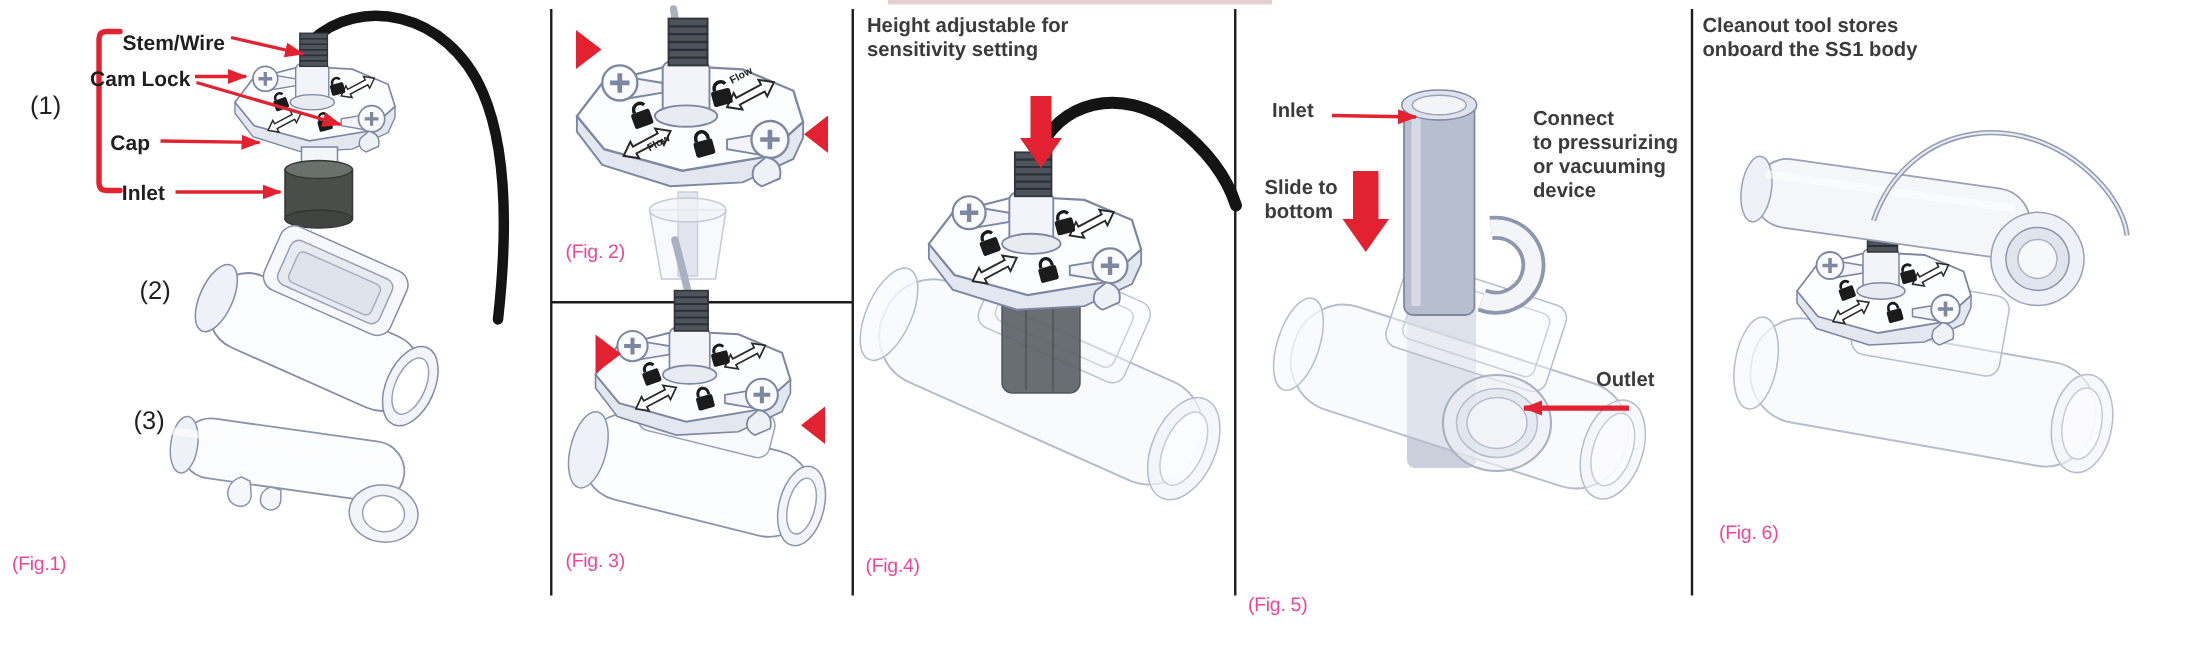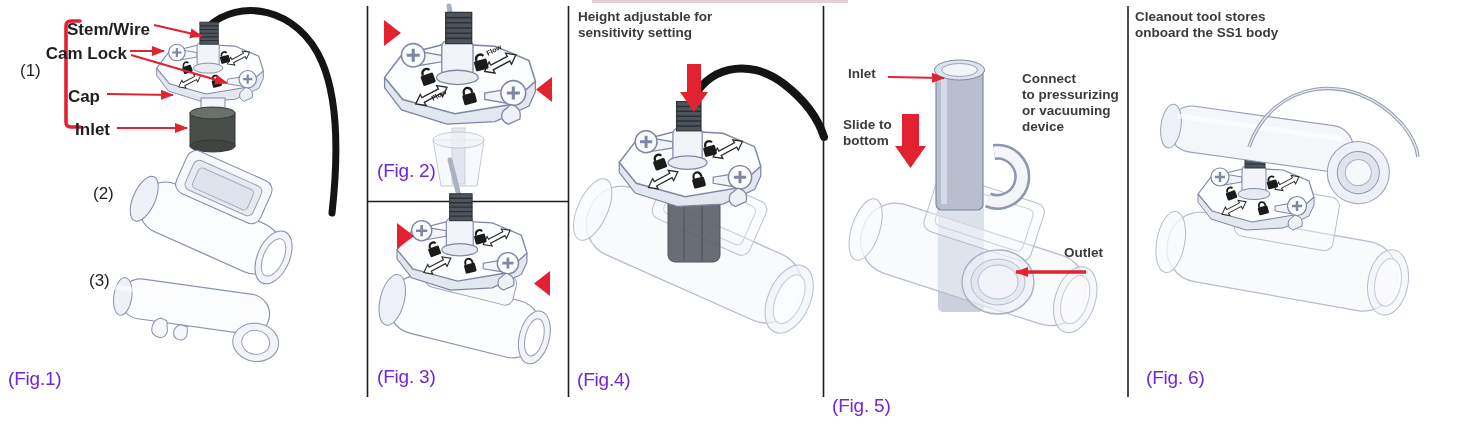--- a/index.html
+++ b/index.html
@@ -11,23 +11,23 @@
     font-family:"Liberation Sans",sans-serif;
   }
   #art{position:absolute;left:0;top:0;}
   .lbl{
     position:absolute;
     color:#1f1f1f;
     white-space:nowrap;
     z-index:2;
     font-family:"Liberation Sans",sans-serif;
   }
-  .callout{font-size:17px;font-weight:bold;}
+  .callout{font-size:14px;font-weight:bold;}
   .step{font-size:17px;font-weight:400;}
-  .figlab{font-size:19px;font-weight:400;letter-spacing:-0.2px;color:#6d28d9;}
+  .figlab{font-size:13px;font-weight:400;letter-spacing:-0.2px;color:#ec4899;}
   .caption{font-size:13.5px;font-weight:bold;color:#3b3b3b;line-height:16px;}
   .caption span{display:block;}
   .ralign{text-align:right;}
 </style>
 </head>
 <body>
 
 <div id="canvas">
 
   <svg id="art" width="1457" height="435" viewBox="0 0 1457 435" xmlns="http://www.w3.org/2000/svg">
@@ -255,21 +255,21 @@
 
   <div class="lbl step" style="left:20px; top:61px;">(1)</div>
   <div class="lbl step" style="left:93px; top:184px;">(2)</div>
   <div class="lbl step" style="left:89px; top:271px;">(3)</div>
 
   <div class="lbl figlab" style="left:8px; top:368px;">(Fig.1)</div>
   <div class="lbl figlab" style="left:377px; top:160px;">(Fig. 2)</div>
   <div class="lbl figlab" style="left:377px; top:366px;">(Fig. 3)</div>
   <div class="lbl figlab" style="left:577px; top:369px;">(Fig.4)</div>
   <div class="lbl figlab" style="left:832px; top:367px;margin-top:28px;">(Fig. 5)</div>
-  <div class="lbl figlab" style="left:1146px; top:367px;">(Fig. 6)</div>
+  <div class="lbl figlab" style="left:1146px; top:347px;">(Fig. 6)</div>
 
   <div class="lbl caption" style="left:578px; top:9px;">
     <span>Height adjustable for</span>
     <span>sensitivity setting</span>
   </div>
 
   <div class="lbl caption" style="left:848px; top:66px;">Inlet</div>
   <div class="lbl caption" style="left:843px; top:117px;">
     <span>Slide to</span>
     <span>bottom</span>

